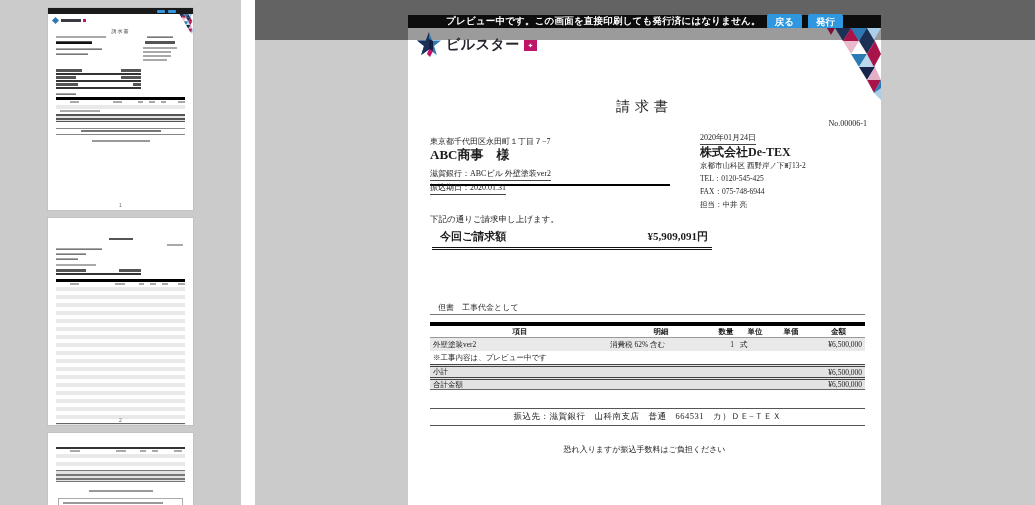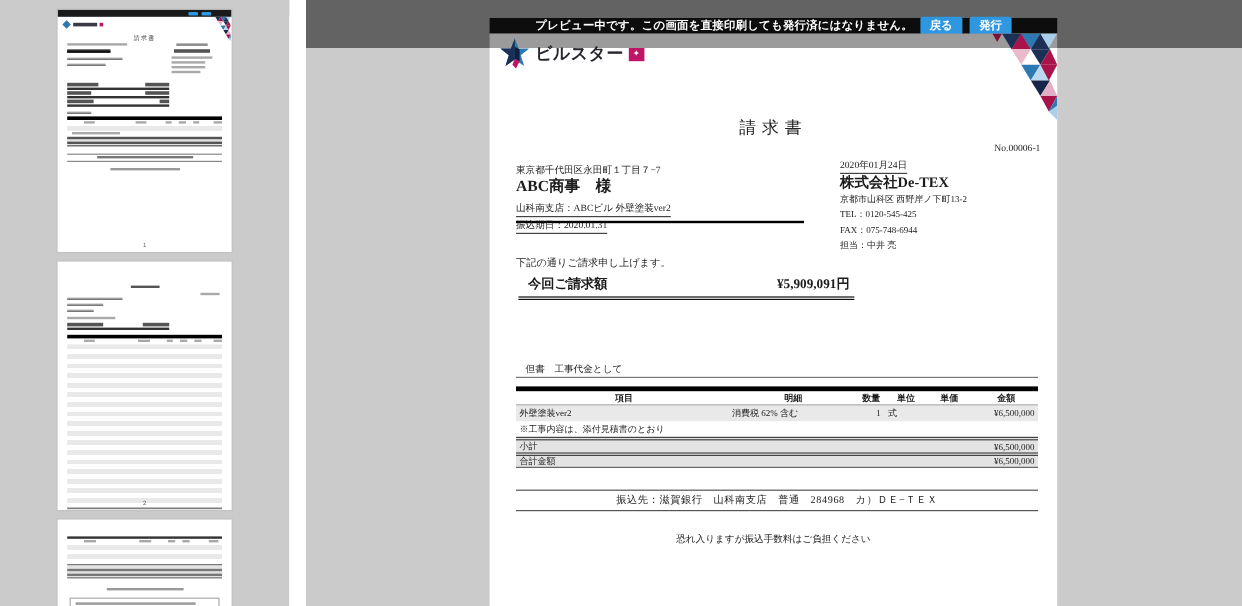--- a/index.html
+++ b/index.html
@@ -275,21 +275,21 @@
         <polygon points="59,65 66,60 66,72" fill="#a9cfe9"></polygon>
       </svg>
 
       <div class="paper">
 
         <div class="inv-title">請求書</div>
         <div class="inv-no">No.00006-1</div>
 
         <div class="cust-addr">東京都千代田区永田町１丁目７−7</div>
         <div class="cust-name">ABC商事　様</div>
-        <div class="cust-proj">山科南支店：ABCビル 外壁塗装ver2</div>
+        <div class="cust-proj">滋賀銀行：ABCビル 外壁塗装ver2</div>
         <div class="cust-due">振込期日：2020.01.31</div>
 
         <div class="iss-date">2020年01月24日</div>
         <div class="iss-co">株式会社De-TEX</div>
         <div class="iss-addr">京都市山科区 西野岸ノ下町13-2</div>
         <div class="iss-tel">TEL：0120-545-425</div>
         <div class="iss-fax">FAX：075-748-6944</div>
         <div class="iss-tanto">担当：中井 亮</div>
 
         <div class="greeting">下記の通りご請求申し上げます。</div>
@@ -316,31 +316,31 @@
           </div>
           <div class="drow bg1">
             <div class="c-item">外壁塗装ver2</div>
             <div class="c-det">消費税 62% 含む</div>
             <div class="c-qty">1</div>
             <div class="c-unit">式</div>
             <div class="c-prc"></div>
             <div class="c-amt">¥6,500,000</div>
           </div>
           <div class="drow">
-            <div class="c-item" style="width:435px;">※工事内容は、添付見積書のとおり</div>
+            <div class="c-item" style="width:435px;">※工事内容は、プレビュー中です</div>
           </div>
           <div class="trow bg2 dline">
             <span>小計</span>
             <span>¥6,500,000</span>
           </div>
           <div class="trow bg2 dline" style="border-bottom:1px solid #666;">
             <span>合計金額</span>
             <span>¥6,500,000</span>
           </div>
         </div>
 
-        <div class="bank">振込先：滋賀銀行　山科南支店　普通　284968　カ）ＤＥ−ＴＥＸ</div>
+        <div class="bank">振込先：滋賀銀行　山科南支店　普通　664531　カ）ＤＥ−ＴＥＸ</div>
         <div class="foot-note">恐れ入りますが振込手数料はご負担ください</div>
 
       </div>
     </div>
   </main>
 </div>
 
 </body></html>

